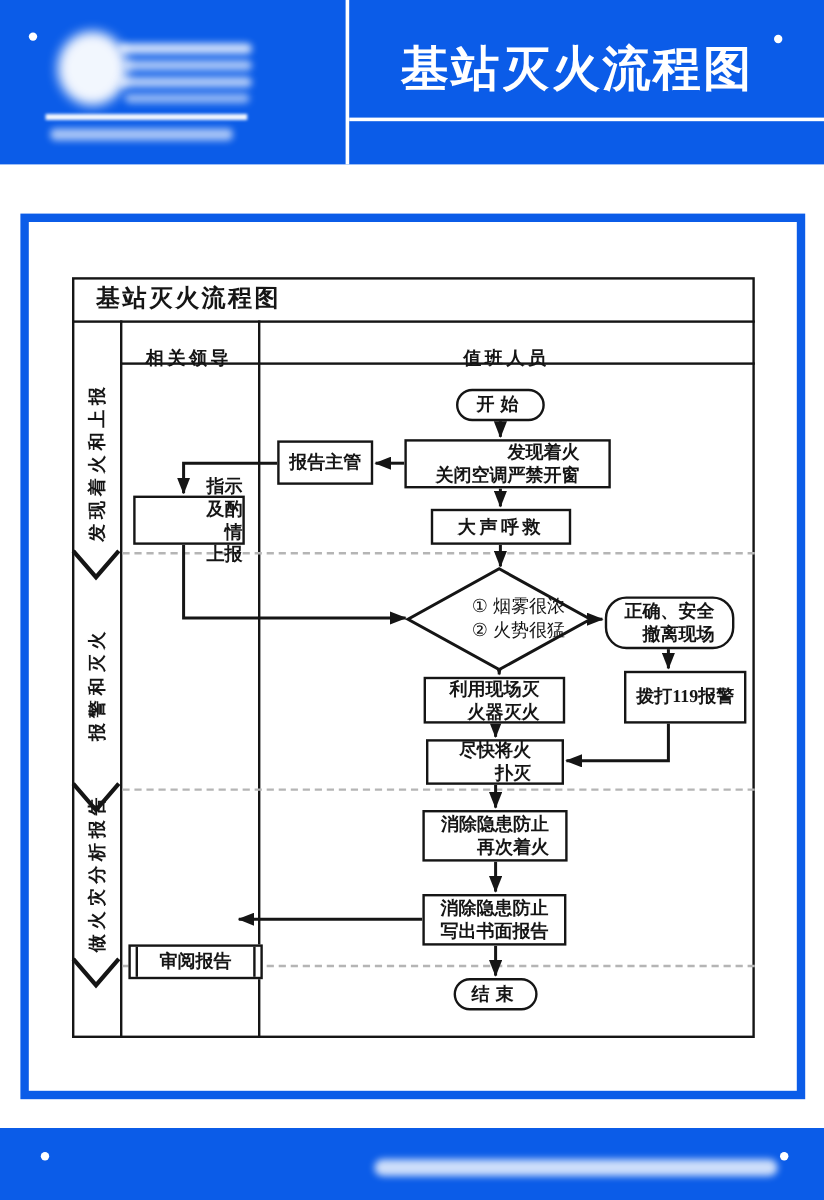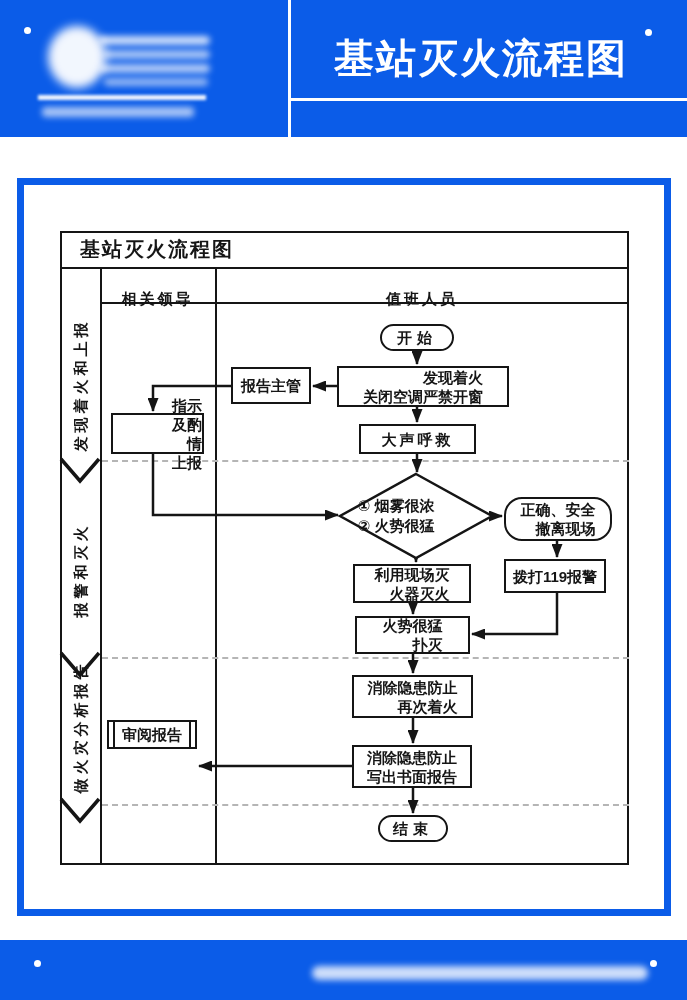--- a/index.html
+++ b/index.html
@@ -52,30 +52,30 @@
   
   .node{background:#ffffff;border:2px solid #151515;box-sizing:border-box;
         display:flex;align-items:center;justify-content:center;text-align:right;
         font-size:15px;font-weight:600;line-height:19px;white-space:pre-line;z-index:3;}
   .stadium{border-radius:14px;letter-spacing:5px;}
   .n-start{left:380px;top:324px;width:74px;height:27px;}
   .n-discover{left:337px;top:366px;width:172px;height:41px;}
   .n-report{left:231px;top:367px;width:80px;height:37px;}
   .n-instruct{left:111px;top:413px;width:93px;height:41px;padding-left:45px;}
   .n-shout{left:359px;top:424px;width:117px;height:30px;letter-spacing:3px;}
-  .n-decision-text{left:326px;top:494px;width:140px;height:44px;display:flex;align-items:center;
-                   justify-content:center;text-align:center;font-size:15px;font-weight:700;
+  .n-decision-text{left:362px;top:494px;width:140px;height:44px;display:flex;align-items:center;
+                   justify-content:center;text-align:center;font-size:15px;font-weight:400;
                    line-height:20px;white-space:pre-line;z-index:4;}
   .n-evacuate{left:504px;top:497px;width:108px;height:44px;border-radius:18px;}
-  .n-call119{left:504px;top:559px;width:102px;height:34px;}
+  .n-call119{left:520px;top:559px;width:102px;height:44px;font-family:Liberation Serif, serif;}
   .n-exting{left:353px;top:564px;width:118px;height:39px;}
   .n-putout{left:355px;top:616px;width:115px;height:38px;}
   .n-eliminate{left:352px;top:675px;width:121px;height:43px;}
   .n-analyze{left:352px;top:745px;width:120px;height:43px;}
-  .n-review{left:107px;top:720px;width:90px;height:29px;position:absolute;}
+  .n-review{left:107px;top:787px;width:112px;height:29px;position:absolute;}
   .n-review::before,.n-review::after{content:"";position:absolute;top:0;bottom:0;width:2px;background:#151515;}
   .n-review::before{left:4px;} .n-review::after{right:4px;}
   .n-end{left:378px;top:815px;width:70px;height:27px;}
 
   .flow-svg{left:0;top:0;width:687px;height:1000px;z-index:2;}
 
   
   .band-bottom{left:0;top:940px;width:687px;height:60px;background:#0b5ce8;}
   .foot-streak{left:312px;top:966px;width:336px;height:14px;background:rgba(255,255,255,.8);
                filter:blur(3px);border-radius:7px;}
@@ -155,21 +155,21 @@
 <div class="abs node n-instruct">指示及酌情
 上报</div>
 <div class="abs node n-shout">大声呼救</div>
 <div class="abs n-decision-text">① 烟雾很浓
 ② 火势很猛</div>
 <div class="abs node n-evacuate">正确、安全
 撤离现场</div>
 <div class="abs node n-call119">拨打119报警</div>
 <div class="abs node n-exting">利用现场灭
 火器灭火</div>
-<div class="abs node n-putout">火势很猛
+<div class="abs node n-putout">尽快将火
 扑灭</div>
 <div class="abs node n-eliminate">消除隐患防止
 再次着火</div>
 <div class="abs node n-analyze">消除隐患防止
 写出书面报告</div>
 <div class="abs node n-review">审阅报告</div>
 <div class="abs node stadium n-end">结束</div>
 
 <div class="abs band-bottom">
   <div class="abs dot" style="left:34px;top:20px;"></div>

